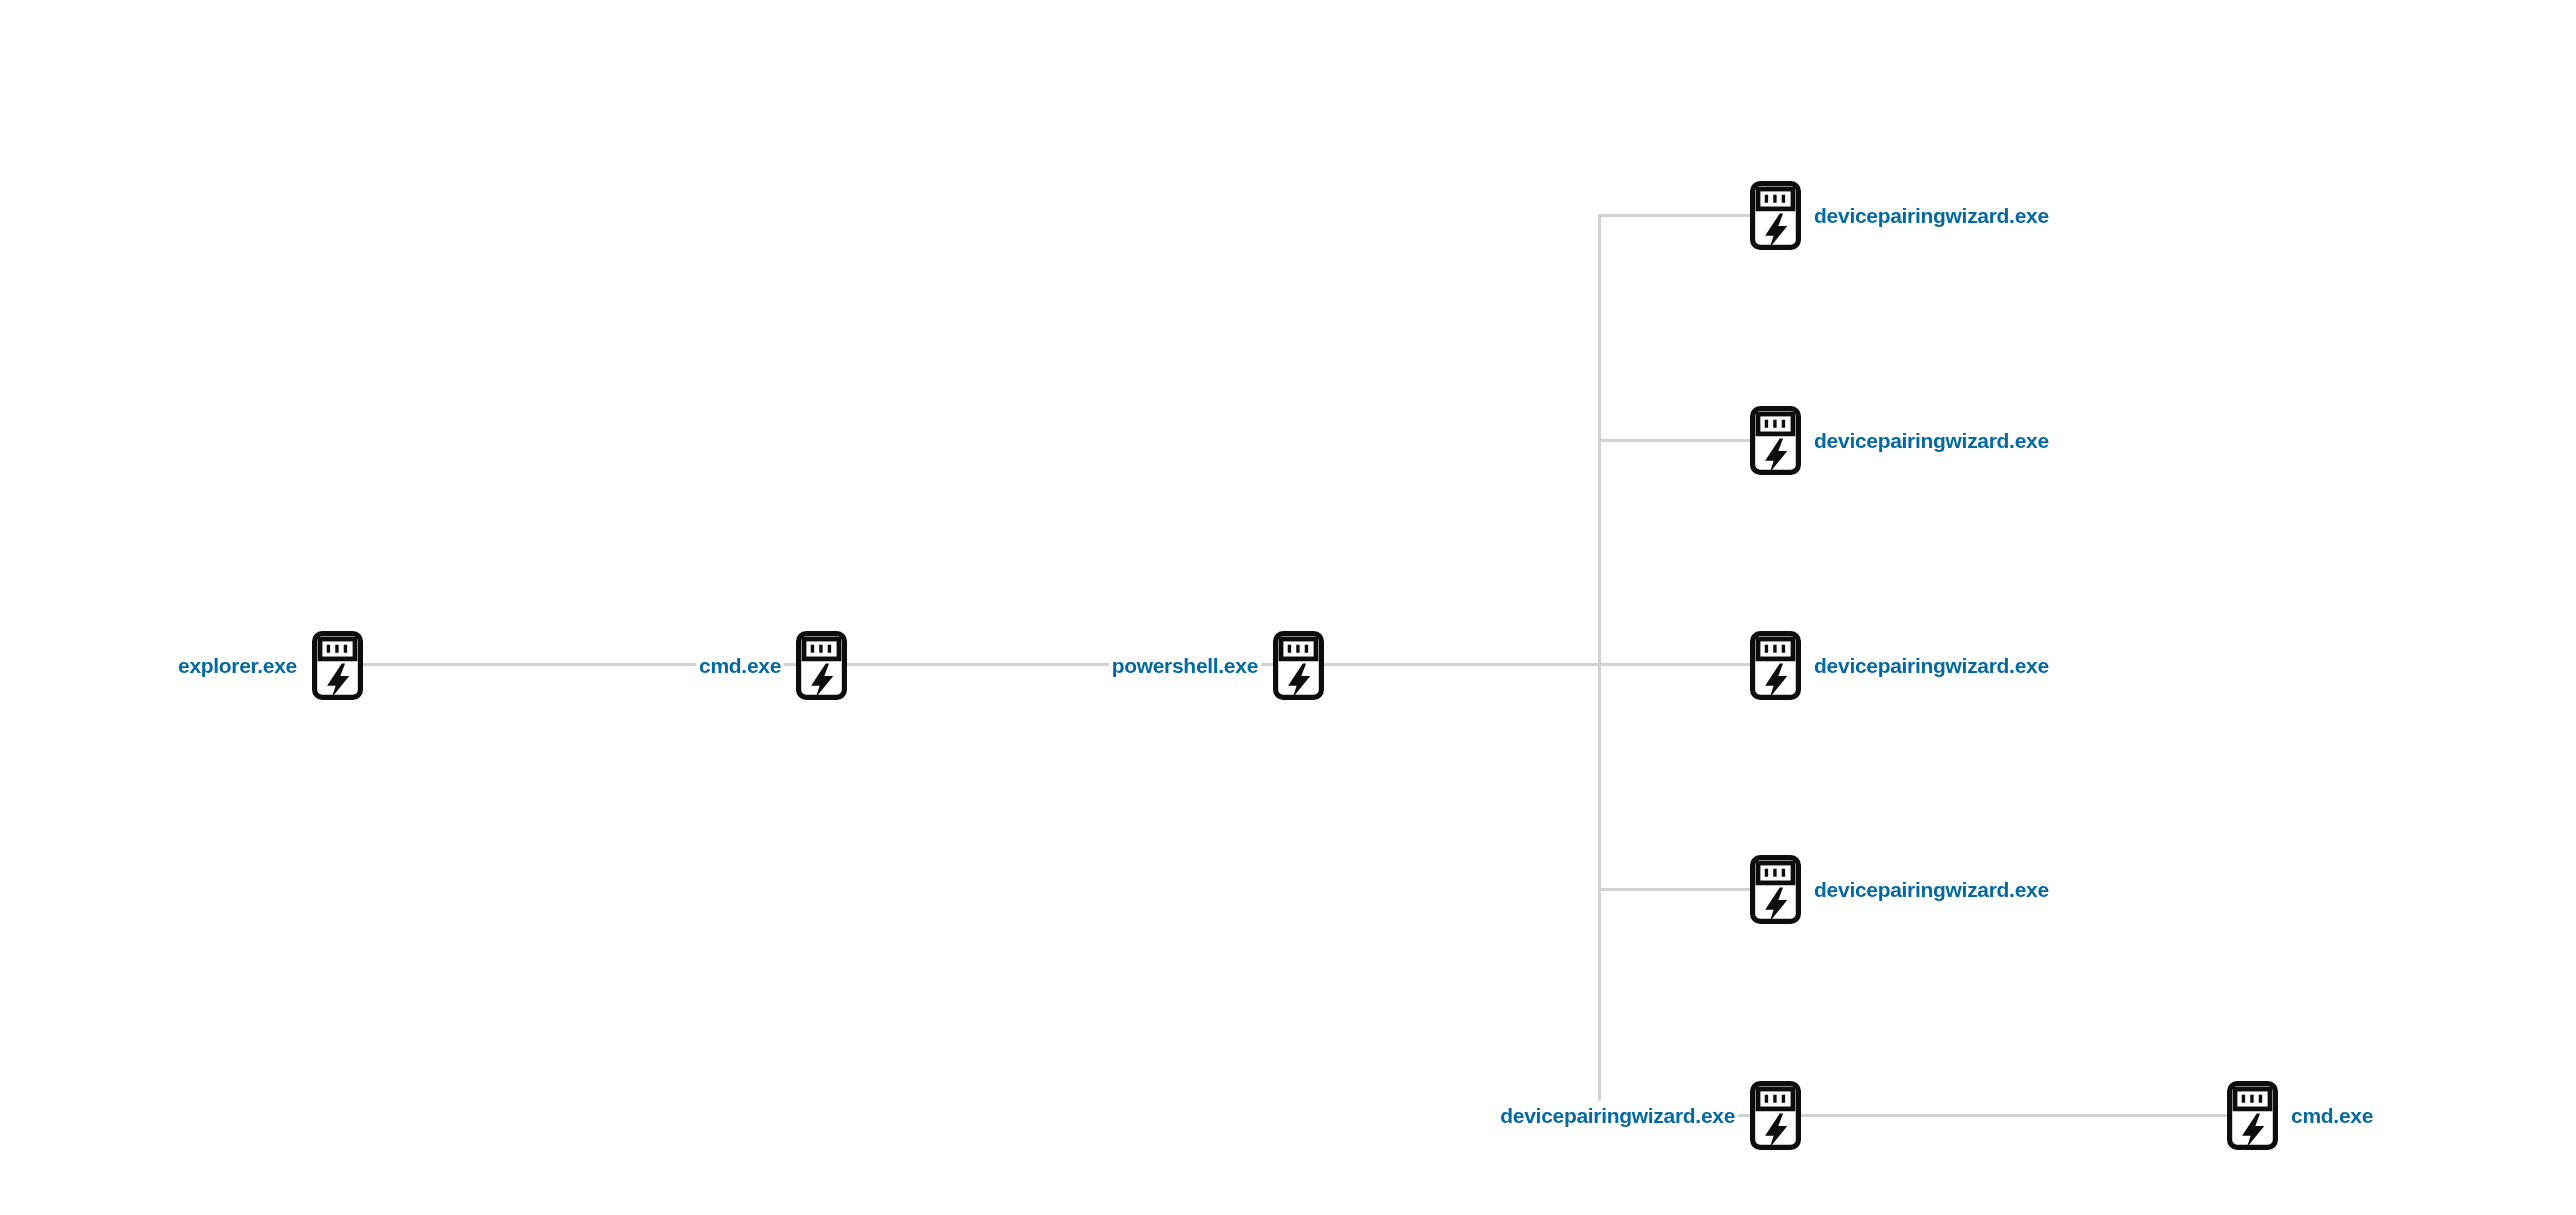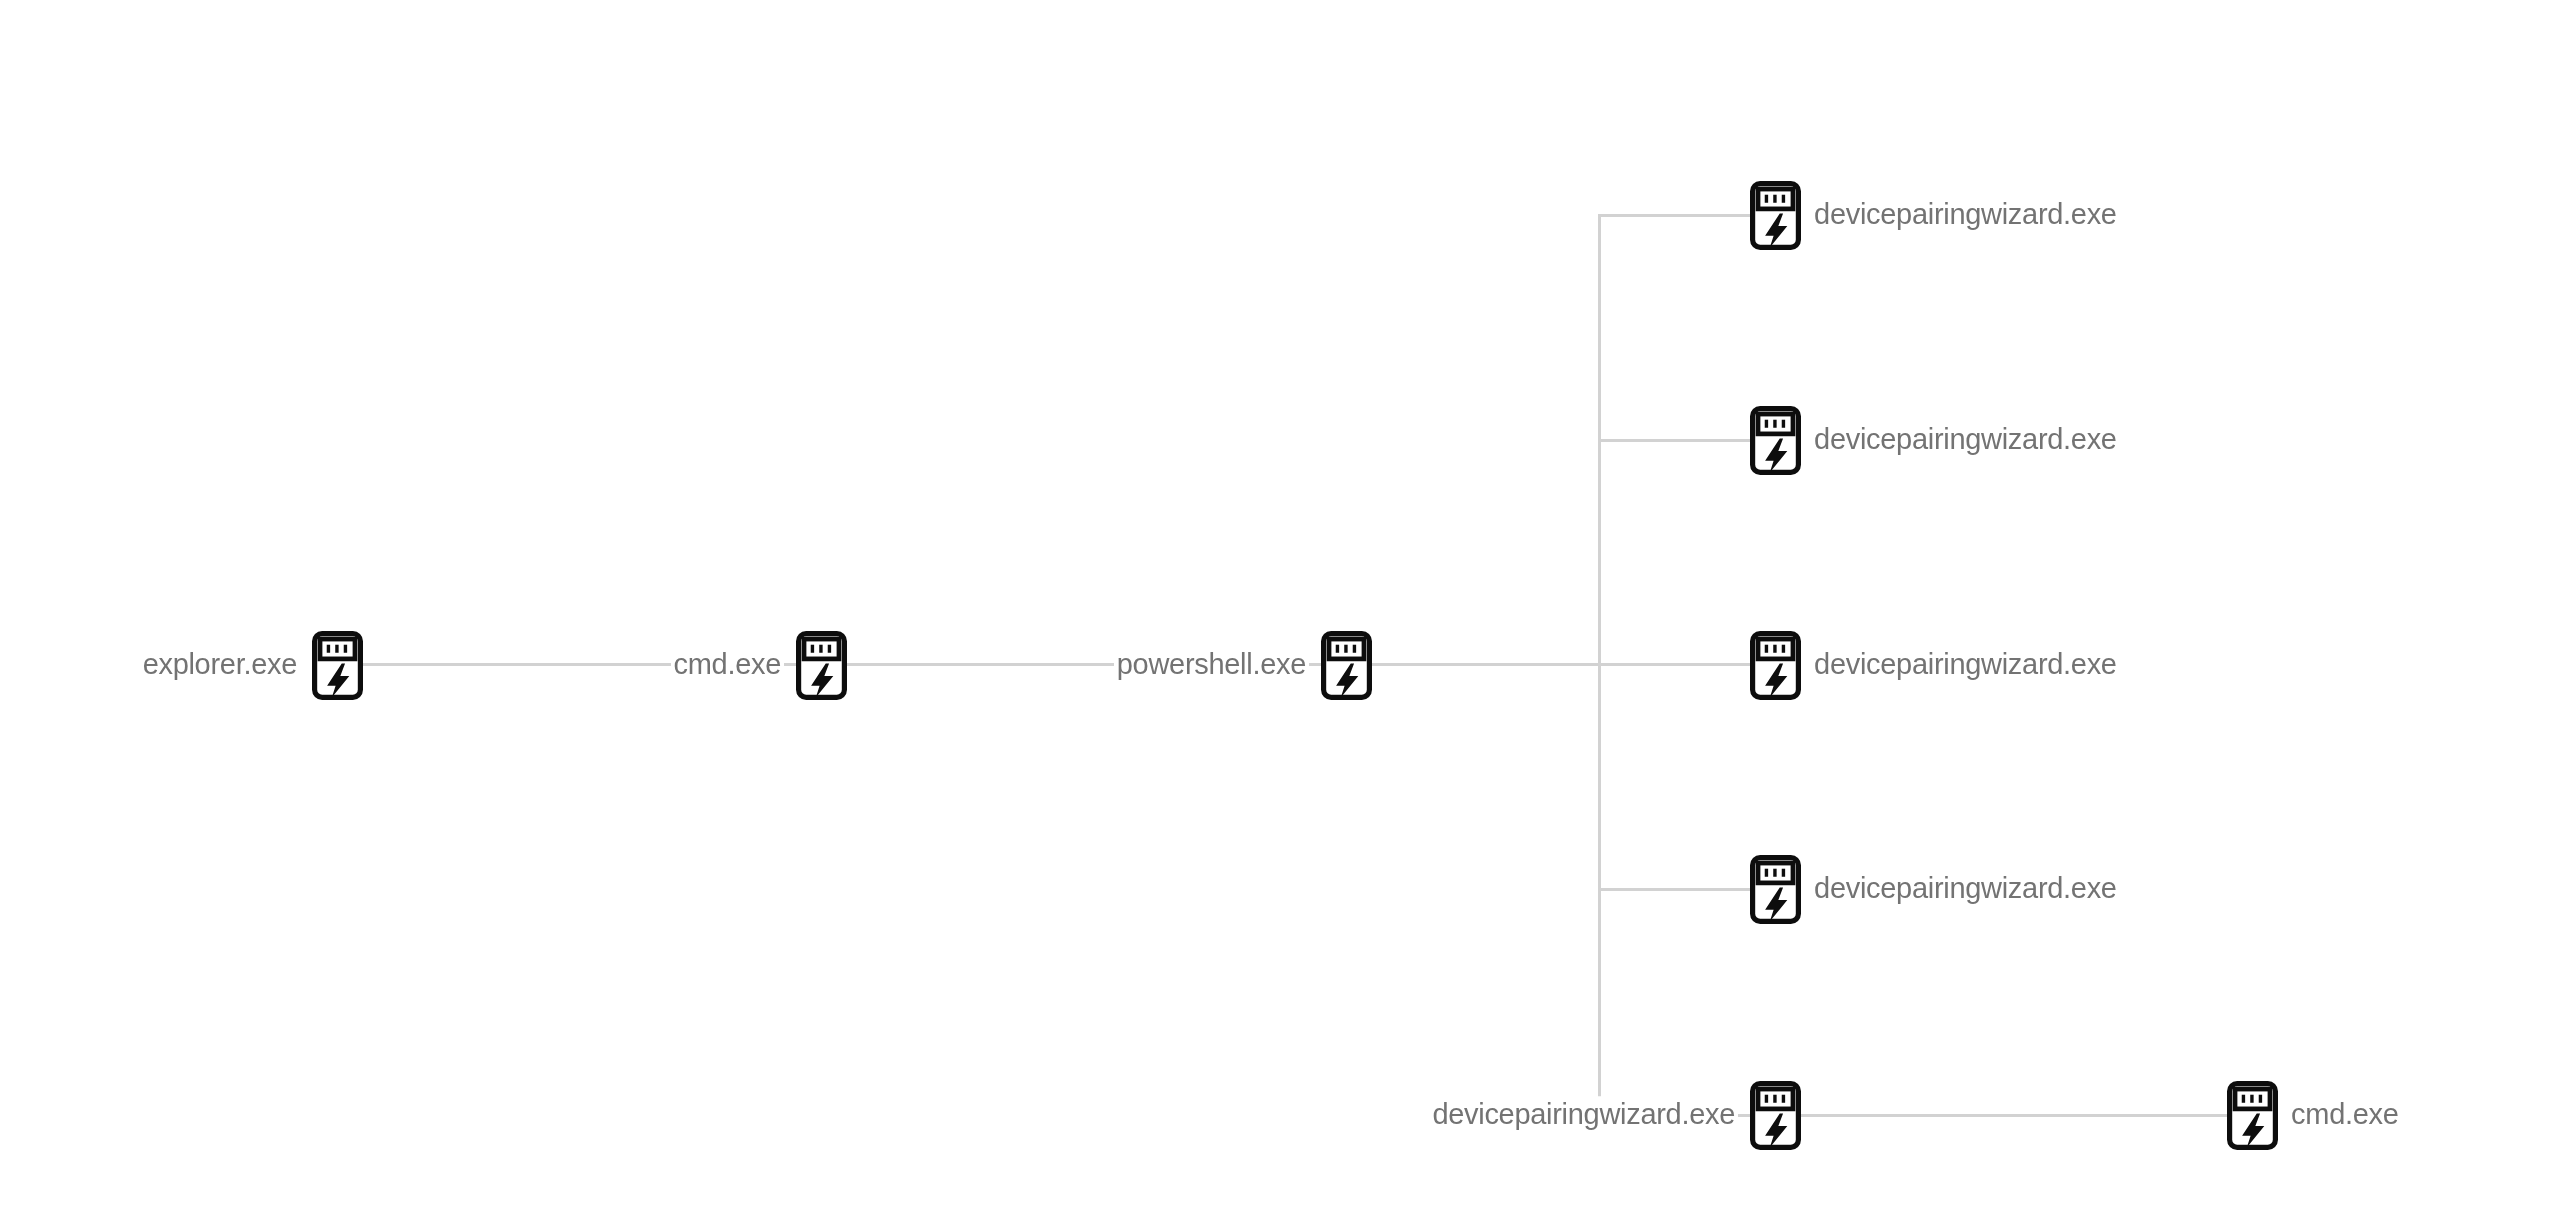--- a/index.html
+++ b/index.html
@@ -33,26 +33,27 @@
     left: 0; top: 0;
     width: 51px; height: 69px;
     display: block;
   }
   .node .icon svg { display: block; width: 51px; height: 69px; }
   .node .label {
     position: absolute;
     top: 50%;
     transform: translateY(-50%);
     white-space: nowrap;
-    font-size: 29px;
+    font-size: 21px;
     letter-spacing: -0.3px;
-    color: #737373;
+    color: #0369a1;
     background: #ffffff;
     padding: 3.8px 2.8px;
     line-height: 1.1;
+    font-weight: bold;
   }
   .node.label-left .label { right: calc(100% + 12.2px); }
   .node.label-right .label { left: calc(100% + 10.3px); }
 </style>
 </head>
 <body>
 
 <div class="canvas">
 
   <div class="edge h" style="left:346px;  top:663px;  width:476px;"></div>
@@ -86,21 +87,21 @@
         <rect x="2.75" y="2.75" width="48.5" height="67.5" rx="8" fill="#ffffff" stroke="#0d0d0d" stroke-width="5.5"></rect>
         <rect x="8.5" y="8.5" width="37" height="21" fill="#ffffff" stroke="#0d0d0d" stroke-width="5"></rect>
         <rect x="15.6" y="14.5" width="3.6" height="8.5" fill="#0d0d0d"></rect>
         <rect x="24.6" y="14.5" width="3.6" height="8.5" fill="#0d0d0d"></rect>
         <rect x="33.6" y="14.5" width="3.6" height="8.5" fill="#0d0d0d"></rect>
         <path d="M31.5 34.5 L16 58 H25 L21 70.5 L39.5 47.5 H30 L35 34.5 Z" fill="#0d0d0d"></path>
       </svg>
     </span>
   </div>
 
-  <div class="node label-left" style="left:1321px; top:631px;">
+  <div class="node label-left" style="left:1273px; top:631px;">
     <span class="label">powershell.exe</span>
     <span class="icon">
       <svg viewBox="0 0 54 73" xmlns="http://www.w3.org/2000/svg">
         <rect x="2.75" y="2.75" width="48.5" height="67.5" rx="8" fill="#ffffff" stroke="#0d0d0d" stroke-width="5.5"></rect>
         <rect x="8.5" y="8.5" width="37" height="21" fill="#ffffff" stroke="#0d0d0d" stroke-width="5"></rect>
         <rect x="15.6" y="14.5" width="3.6" height="8.5" fill="#0d0d0d"></rect>
         <rect x="24.6" y="14.5" width="3.6" height="8.5" fill="#0d0d0d"></rect>
         <rect x="33.6" y="14.5" width="3.6" height="8.5" fill="#0d0d0d"></rect>
         <path d="M31.5 34.5 L16 58 H25 L21 70.5 L39.5 47.5 H30 L35 34.5 Z" fill="#0d0d0d"></path>
       </svg>

